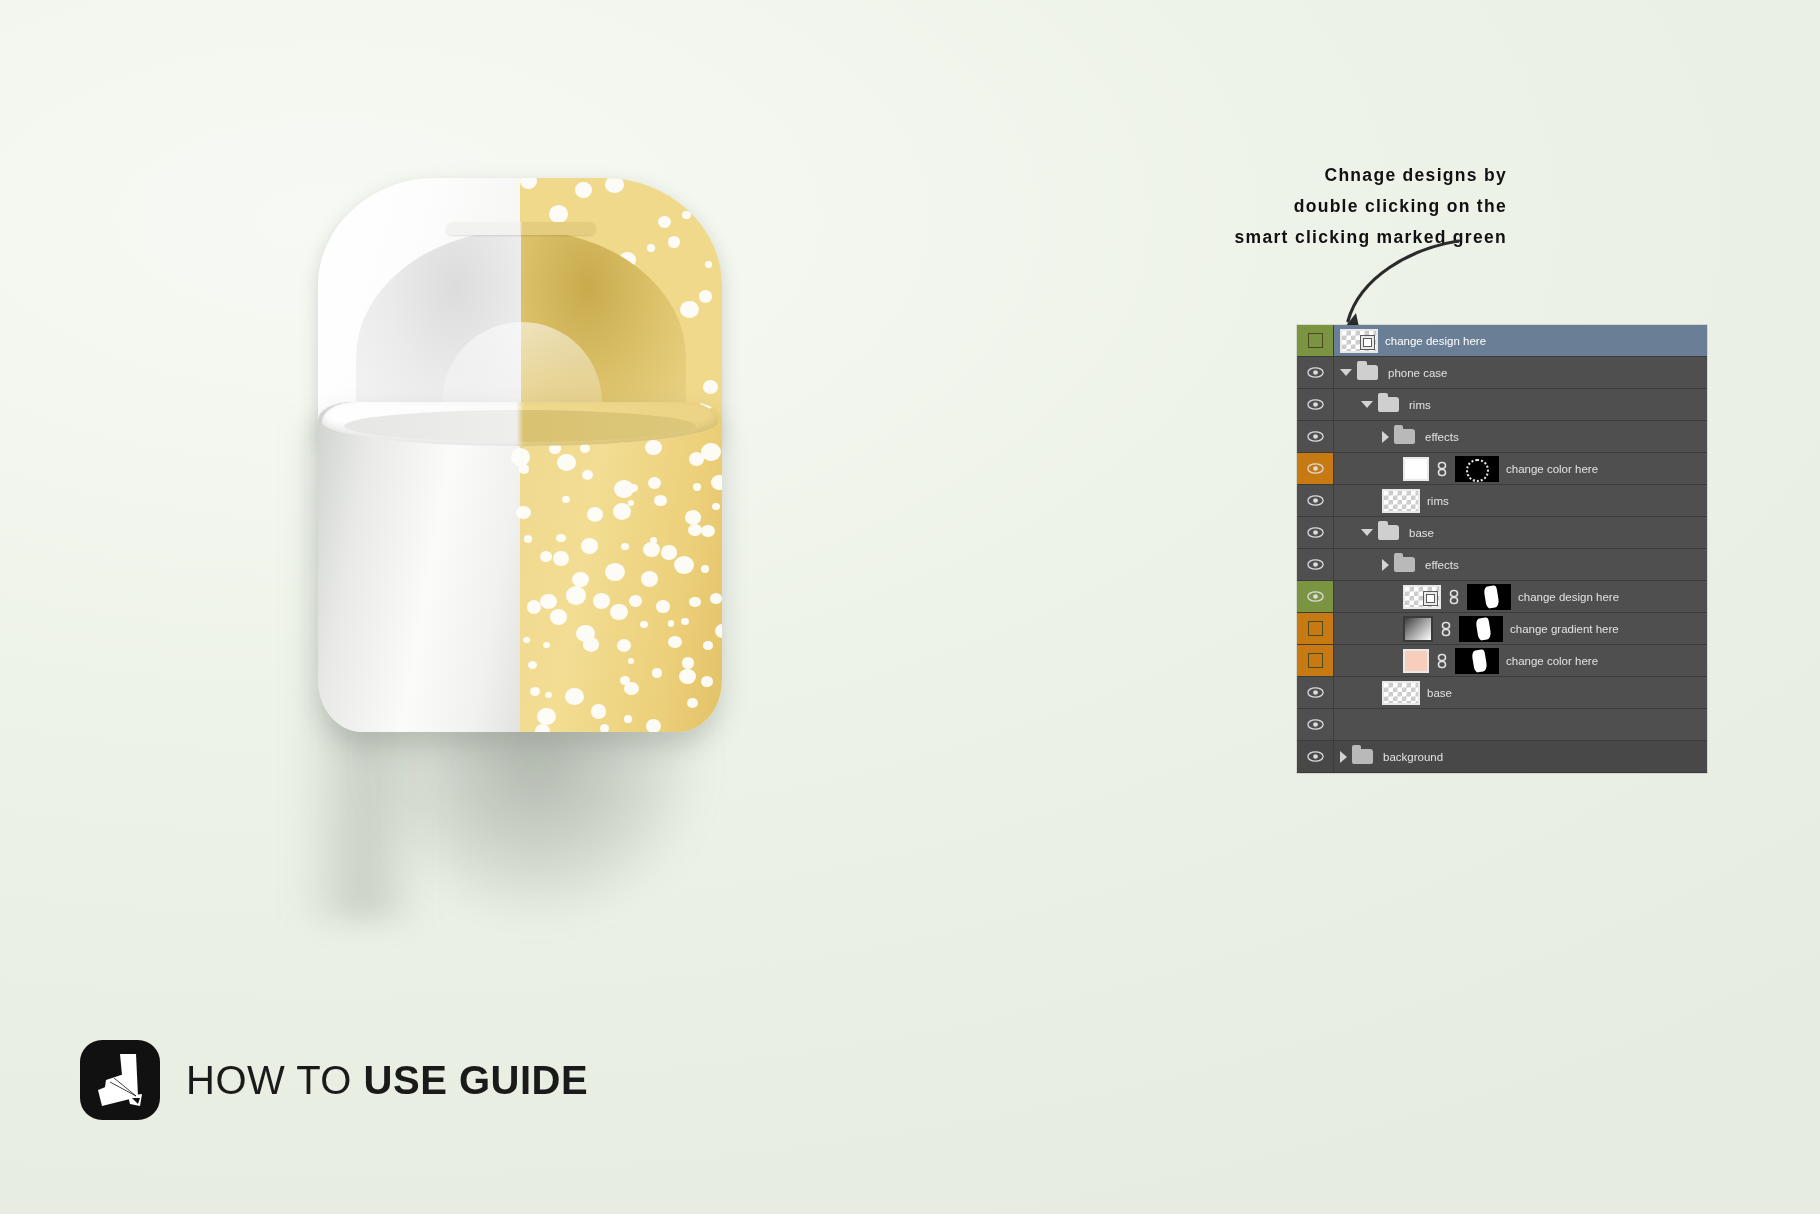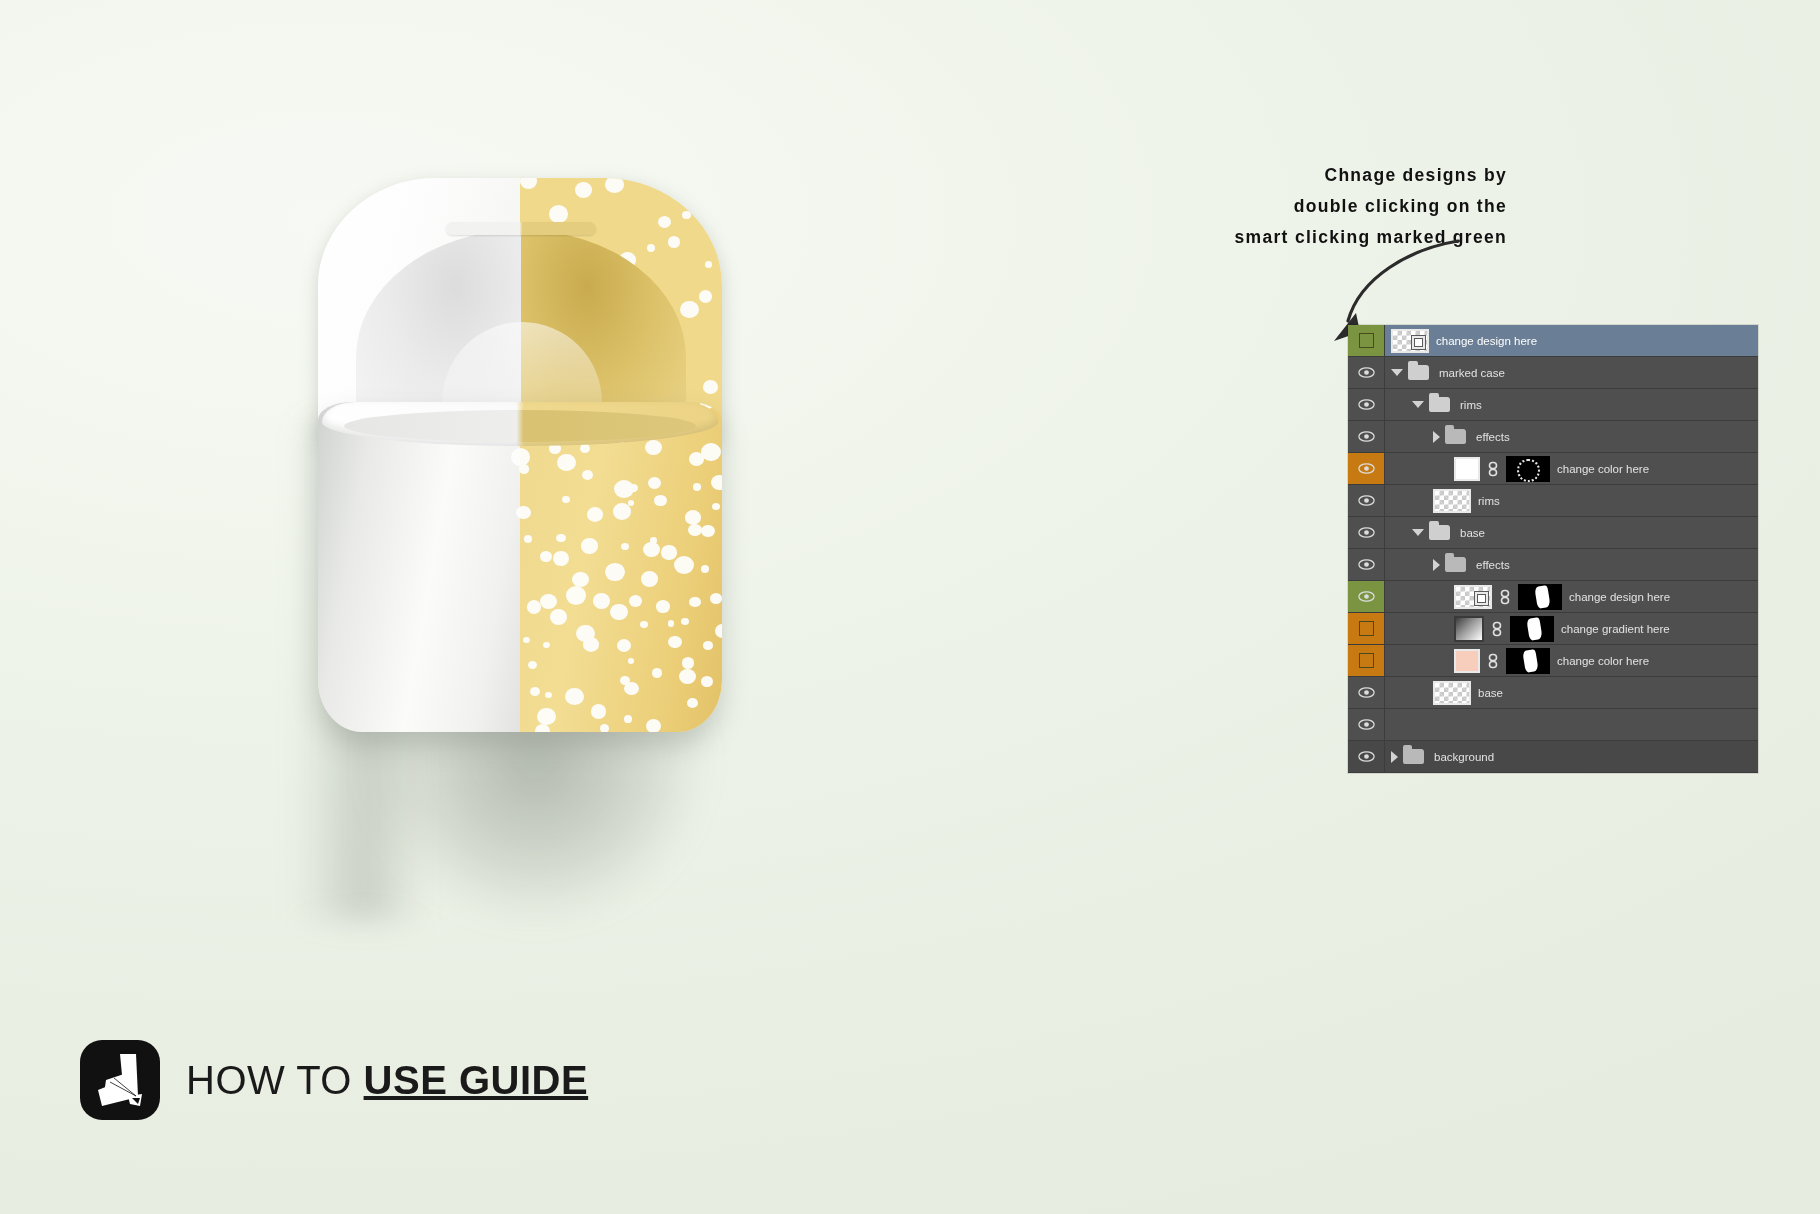--- a/index.html
+++ b/index.html
@@ -111,21 +111,21 @@
     color:#111;
     font-weight:600;
   }
   #annotation div{white-space:nowrap;}
 
   
   #arrow{position:absolute;left:1290px;top:235px;width:250px;height:110px;}
 
   
   #layers{
-    position:absolute;left:1348px;top:325px;width:410px;
+    position:absolute;left:1297px;top:325px;width:410px;
     background:#4f4f4f;
     font-size:11.5px;
     color:#d8d8d8;
     box-shadow:0 0 0 1px rgba(0,0,0,.10);
   }
   .row{
     position:relative;display:flex;align-items:center;
     height:31px;
     border-bottom:1px solid #3c3c3c;
     background:#4f4f4f;
@@ -182,21 +182,21 @@
     border:1px solid #5a5a5a;background:#fff;}
   .link{width:12px;height:16px;flex:0 0 auto;margin-right:7px;}
   .lname{white-space:nowrap;overflow:hidden;text-overflow:ellipsis;color:#e2e2e2;}
   .row.selected .lname{color:#ffffff;}
 
   
   #footer{position:absolute;left:80px;top:1040px;display:flex;align-items:center;gap:26px;}
   #logoMark{width:80px;height:80px;background:#111;border-radius:22px;position:relative;overflow:hidden;}
   #brandText{font-size:40px;letter-spacing:.5px;color:#1a1a1a;}
   #brandText .light{font-weight:400;}
-  #brandText .bold{font-weight:700;text-decoration:underline;}
+  #brandText .bold{font-weight:700;}
 </style>
 </head>
 <body>
 
 <div id="stage">
 
   <div id="mockup">
     <div class="shadow-left"></div>
     <div class="shadow-blob"></div>
 
@@ -387,21 +387,21 @@
       <div class="row">
         <div class="eyecell">
           <svg class="eye" viewBox="0 0 20 13">
   <ellipse cx="10" cy="6.5" rx="9" ry="5.6" fill="none" stroke="#dcdcdc" stroke-width="1.5"></ellipse>
   <circle cx="10" cy="6.5" r="2.8" fill="#dcdcdc"></circle>
           </svg>
         </div>
         <div class="body" style="padding-left: 6px;">
           <span class="tri down"></span>
           <span class="folder open"></span>
-          <span class="lname">marked case</span>
+          <span class="lname">phone case</span>
         </div>
       </div>
       <div class="row">
         <div class="eyecell">
           <svg class="eye" viewBox="0 0 20 13">
   <ellipse cx="10" cy="6.5" rx="9" ry="5.6" fill="none" stroke="#dcdcdc" stroke-width="1.5"></ellipse>
   <circle cx="10" cy="6.5" r="2.8" fill="#dcdcdc"></circle>
           </svg>
         </div>
         <div class="body" style="padding-left: 27px;">

